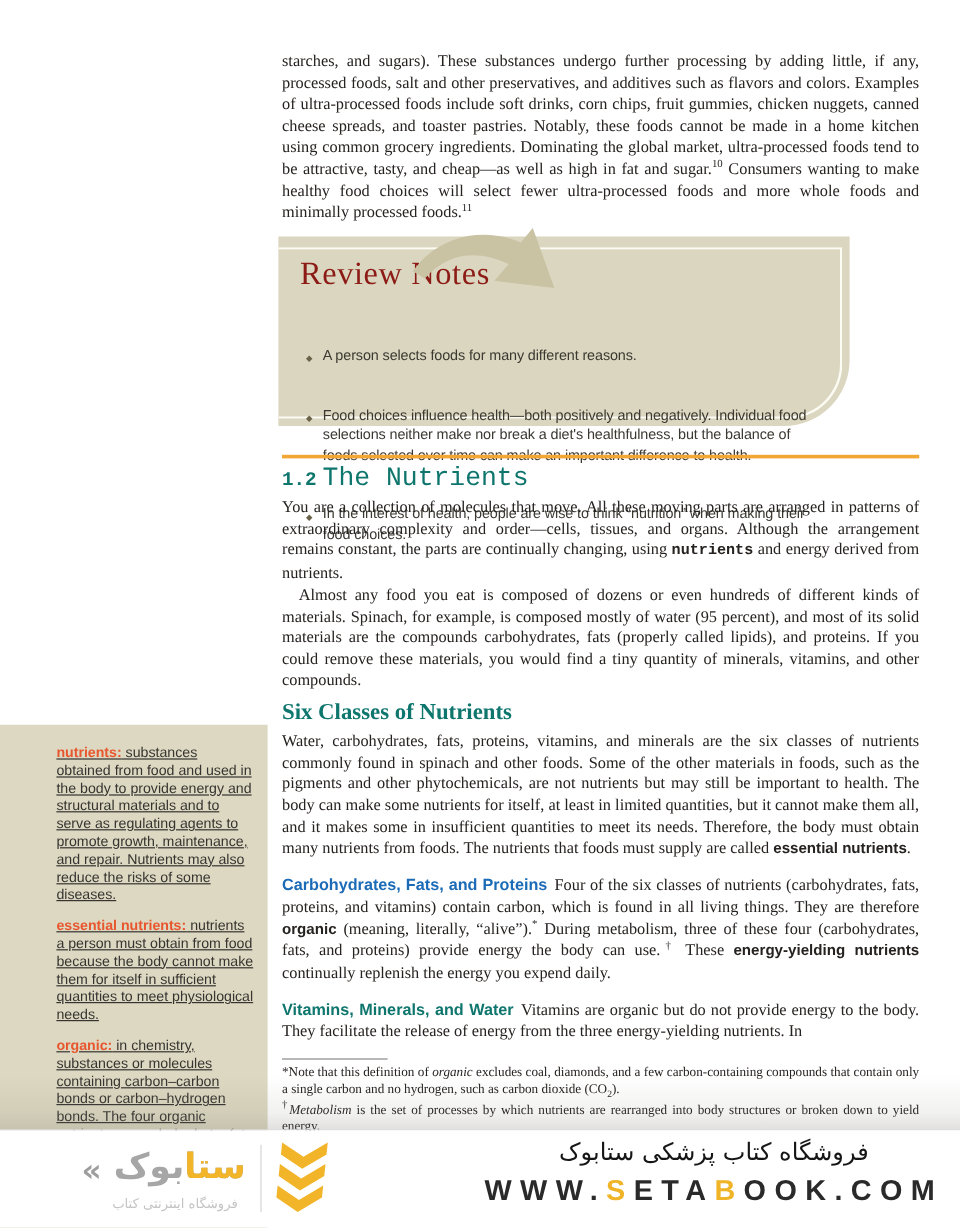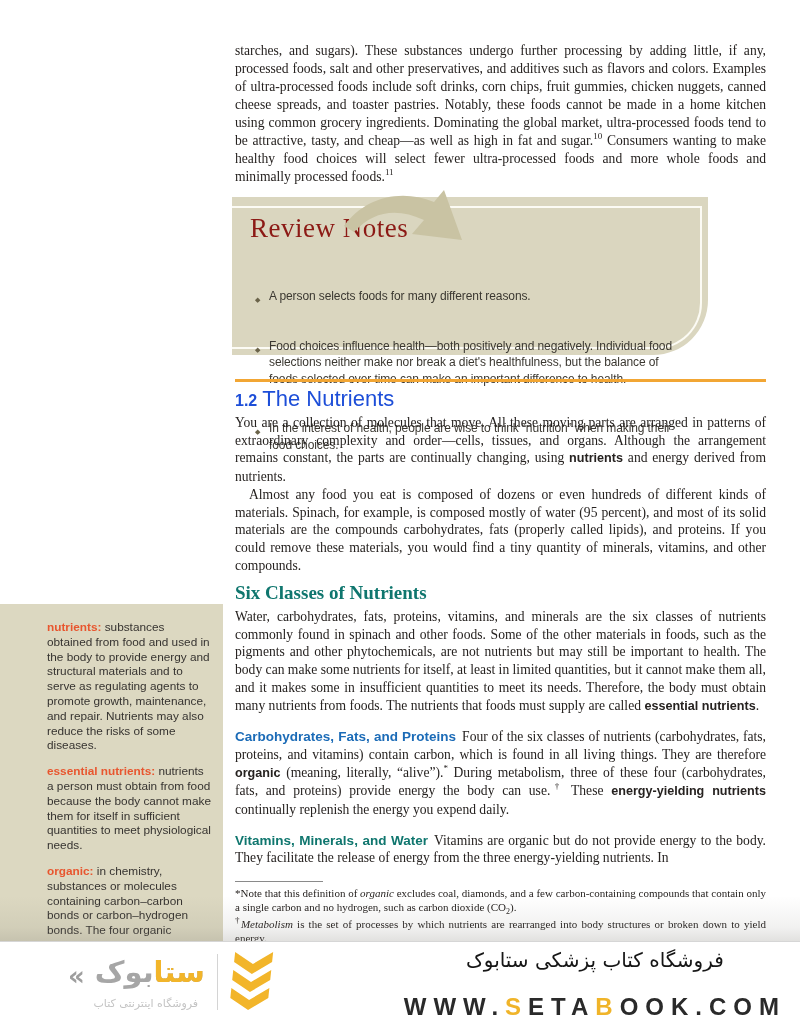--- a/index.html
+++ b/index.html
@@ -42,21 +42,21 @@
   .rev-list li .diamond{position:absolute;left:1px;top:4px;font-size:7px;color:#6A6349;}
 
   
   .arrow-svg{left:338px;top:186px;width:170px;height:62px;}
 
   
   .sidebar{left:0;top:604px;width:223px;background:#DCD8C1;
            border-bottom-right-radius:10px;padding:16px 12px 16px 47px;
            box-sizing:border-box;font-family:"Liberation Sans",sans-serif;
            font-size:11.8px;line-height:14.8px;color:#363330;}
-  .sidebar p{margin:0 0 11px 0;}
+  .sidebar p{margin:0 0 11px 0;text-decoration:underline;}
   .sidebar p:last-child{margin-bottom:0;}
   .sidebar .term{font-weight:bold;}
 
   
   .fn-block{margin-top:14px;font-size:11px;line-height:14.2px;text-align:justify;}
   .fn-rule{width:88px;height:1px;background:#8a8a8a;margin-bottom:4px;}
   .fn-block p{margin:0 0 2px 0;}
   .fnsub{font-size:8px;vertical-align:sub;line-height:0;}
 
   
@@ -73,21 +73,21 @@
             font-size:29px;font-weight:bold;white-space:nowrap;}
   .wm-gray{color:#A6A6A6;}
   .wm-yellow{color:#F2B52A;clip-path:inset(0 0 0 52%);}
   .logo-sub{font-family:"DejaVu Sans",sans-serif;font-size:11px;color:#C4C4C4;
             text-align:center;margin-top:2px;direction:rtl;}
   .logo-divider{width:1px;height:56px;background:#D4D4D4;margin:0 10px 0 12px;}
   .right-group{position:absolute;right:14px;top:6px;display:flex;
                flex-direction:column;align-items:center;}
   .store-title{font-family:"DejaVu Sans",sans-serif;font-size:20px;color:#161616;
                direction:rtl;}
-  .url-row{margin-top:21px;font-family:"Liberation Sans",sans-serif;font-size:24px;
+  .url-row{margin-top:7px;font-family:"Liberation Sans",sans-serif;font-size:24px;
            font-weight:bold;letter-spacing:7px;color:#2A2A2A;white-space:nowrap;}
   .url-accent{color:#F0B429;}
 </style>
 </head>
 <body>
 
 <div class="abs top-para">
   <span>starches, and sugars). These substances undergo further processing by adding little, if any, processed foods, salt and other preservatives, and additives such as flavors and colors. Examples of ultra-processed foods include soft drinks, corn chips, fruit gummies, chicken nuggets, canned cheese spreads, and toaster pastries. Notably, these foods cannot be made in a home kitchen using common grocery ingredients. Dominating the global market, ultra-processed foods tend to be attractive, tasty, and cheap—as well as high in fat and sugar.</span><sup>10</sup><span> Consumers wanting to make healthy food choices will select fewer ultra-processed foods and more whole foods and minimally processed foods.</span><sup>11</sup>
 </div>
 
@@ -108,26 +108,26 @@
       <span>In the interest of health, people are wise to think “nutrition” when making their food choices.</span>
     </li>
   </ul>
 </div>
 
 <svg class="abs arrow-svg" viewBox="0 0 170 62">
   <path d="M6,40 C26,12 62,2 96,16 L106,4 L124,54 L74,48 L86,34 C60,22 36,24 16,46 Z" fill="#C9C3A3"></path>
 </svg>
 
 <div class="abs rule-orange" style="background:#F2A634;"></div>
-<div class="abs h-section" style="color:#1d4ed8;">
+<div class="abs h-section" style="color:#0f766e;font-family:Liberation Mono, monospace;">
   <span class="num">1.2</span><span class="ttl">The Nutrients</span>
 </div>
 
 <div class="abs main-col">
-  <p><span>You are a collection of molecules that move. All these moving parts are arranged in patterns of extraordinary complexity and order—cells, tissues, and organs. Although the arrangement remains constant, the parts are continually changing, using </span><b style="font-family:Liberation Sans, sans-serif;font-size:12.6px;margin-top:15px;">nutrients</b><span> and energy derived from nutrients.</span></p>
+  <p><span>You are a collection of molecules that move. All these moving parts are arranged in patterns of extraordinary complexity and order—cells, tissues, and organs. Although the arrangement remains constant, the parts are continually changing, using </span><b style="font-family:Liberation Mono, monospace;font-size:12.6px;margin-top:15px;">nutrients</b><span> and energy derived from nutrients.</span></p>
   <p class="p-indent">Almost any food you eat is composed of dozens or even hundreds of different kinds of materials. Spinach, for example, is composed mostly of water (95 percent), and most of its solid materials are the compounds carbohydrates, fats (properly called lipids), and proteins. If you could remove these materials, you would find a tiny quantity of minerals, vitamins, and other compounds.</p>
 
   <p class="h-green" style="color:#0f766e;">Six Classes of Nutrients</p>
 
   <p><span>Water, carbohydrates, fats, proteins, vitamins, and minerals are the six classes of nutrients commonly found in spinach and other foods. Some of the other materials in foods, such as the pigments and other phytochemicals, are not nutrients but may still be important to health. The body can make some nutrients for itself, at least in limited quantities, but it cannot make them all, and it makes some in insufficient quantities to meet its needs. Therefore, the body must obtain many nutrients from foods. The nutrients that foods must supply are called </span><b style="font-family:'Liberation Sans',sans-serif;font-size:12.6px;">essential nutrients</b><span>.</span></p>
 
   <p class="para-gap"><span class="runin" style="color:#1B6BB7;">Carbohydrates, Fats, and Proteins</span><span>Four of the six classes of nutrients (carbohydrates, fats, proteins, and vitamins) contain carbon, which is found in all living things. They are therefore </span><b style="font-family:'Liberation Sans',sans-serif;font-size:12.6px;">organic</b><span> (meaning, literally, “alive”).</span><sup>*</sup><span> During metabolism, three of these four (carbohydrates, fats, and proteins) provide energy the body can use.</span><sup>†</sup><span> These </span><b style="font-family:'Liberation Sans',sans-serif;font-size:12.6px;">energy-yielding nutrients</b><span> continually replenish the energy you expend daily.</span></p>
 
   <p class="para-gap"><span class="runin" style="color:#0f766e;">Vitamins, Minerals, and Water</span><span>Vitamins are organic but do not provide energy to the body. They facilitate the release of energy from the three energy-yielding nutrients. In</span></p>
 

